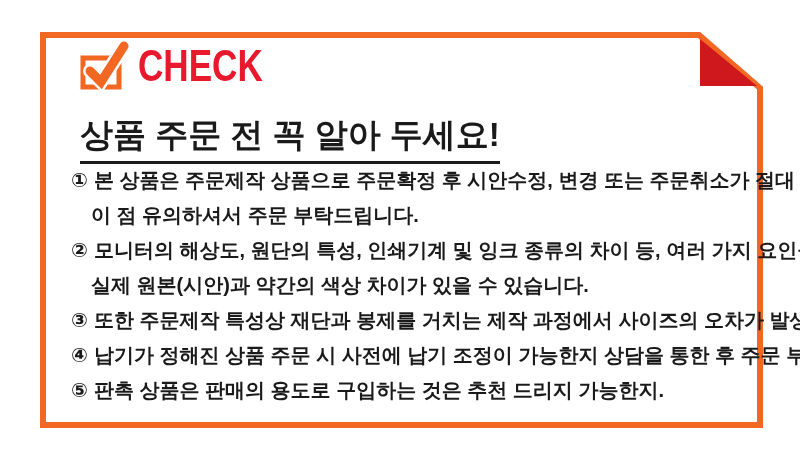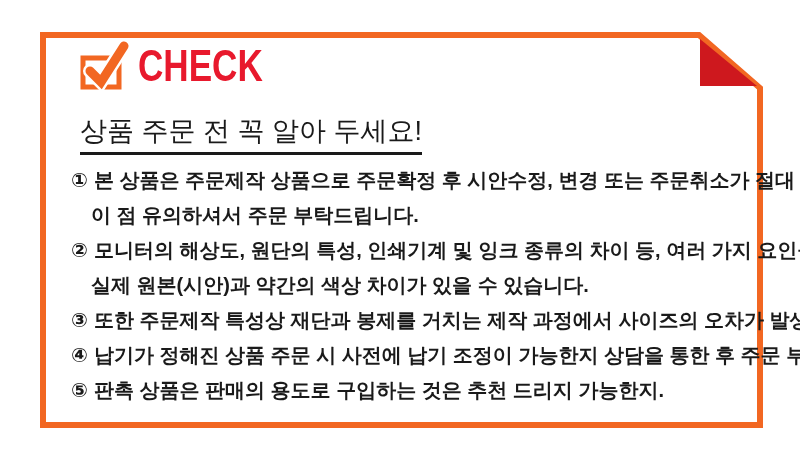--- a/index.html
+++ b/index.html
@@ -57,22 +57,22 @@
     letter-spacing: 0px;
     transform: scaleX(0.78);
     transform-origin: left center;
     white-space: nowrap;
   }
 
   .heading {
     position: absolute;
     left: 80px;
     top: 113px;
-    font-size: 27px;
-    font-weight: normal;
+    font-size: 33px;
+    font-weight: bold;
     color: var(--text-color, #1A1A1A);
     white-space: nowrap;
   }
   .heading .underlined {
     display: inline-block;
     border-bottom: 3px solid var(--text-color, #1A1A1A);
     padding-bottom: 3px;
   }
 
   .notice-list {

